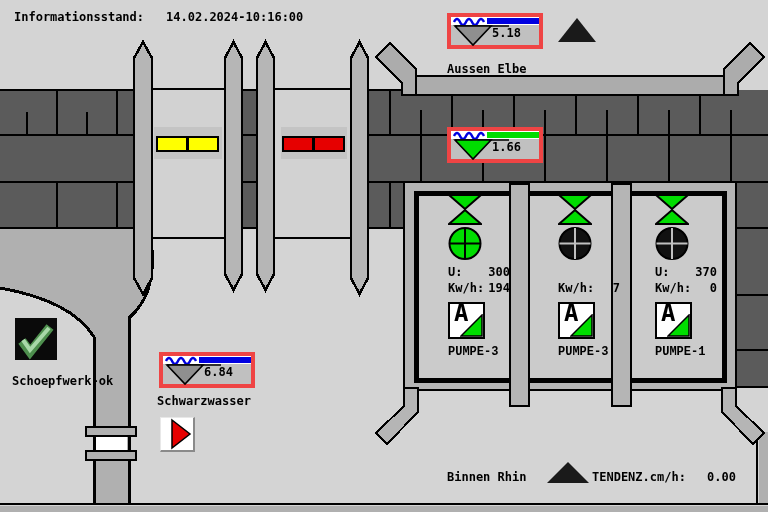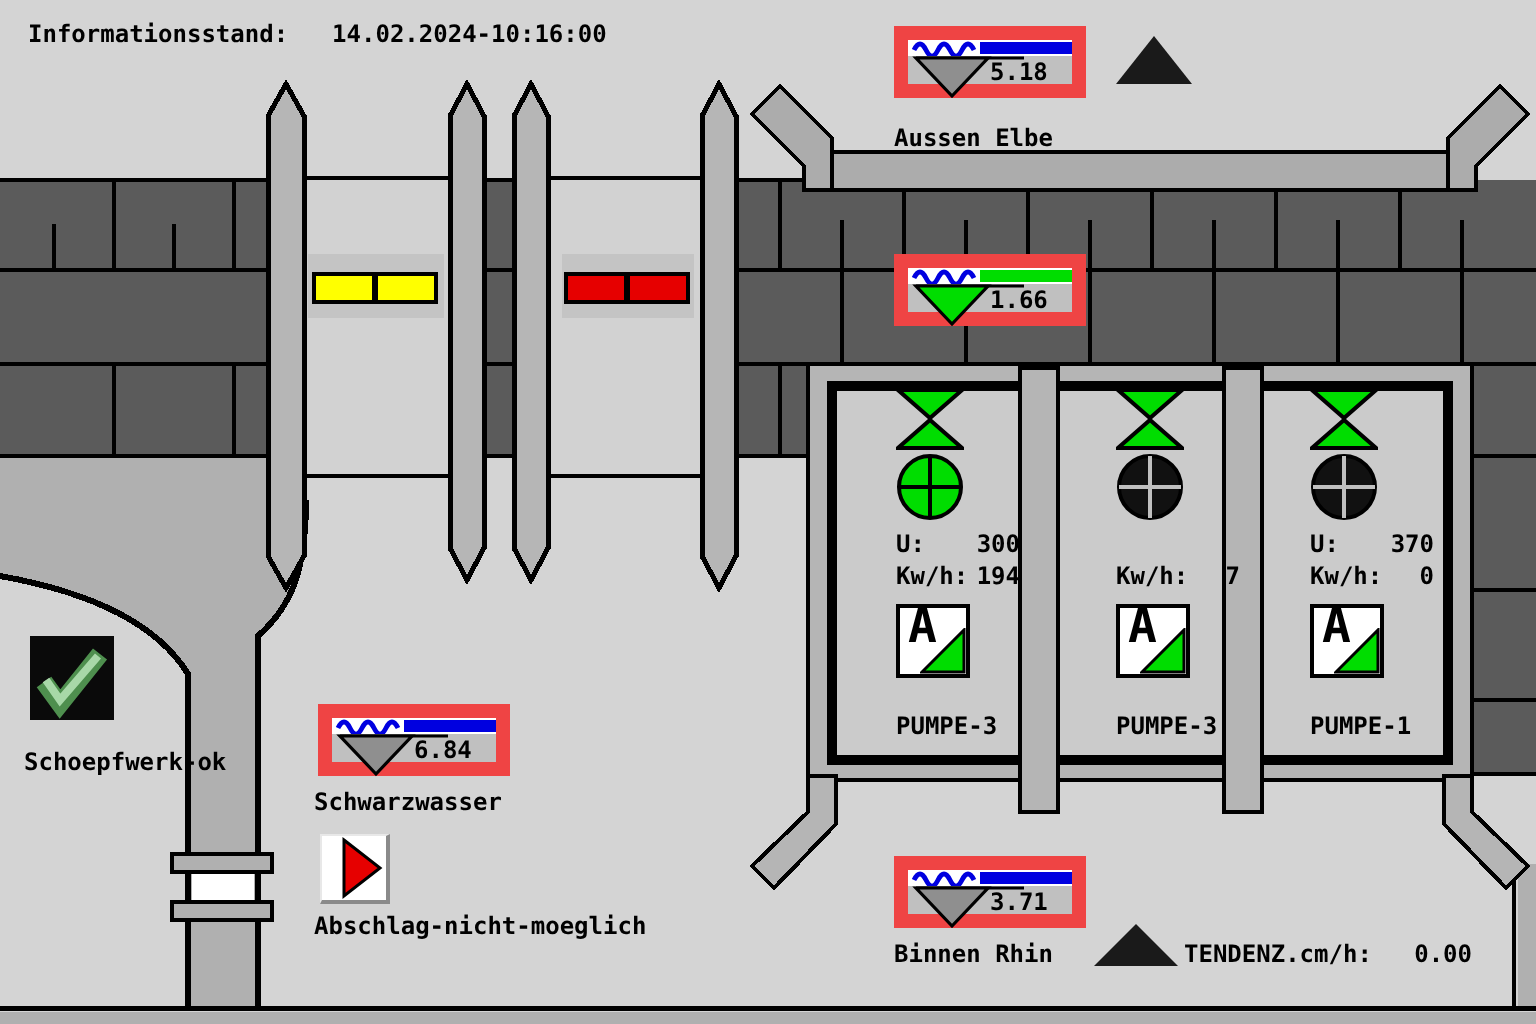--- a/index.html
+++ b/index.html
@@ -4,35 +4,35 @@
 <style>
   html,body{margin:0;padding:0;background:#888;}
   .screen{position:relative;width:768px;height:512px;background:#d4d4d4;overflow:hidden;
     font-family:"DejaVu Sans Mono",monospace;font-weight:bold;font-size:12px;color:#000;}
   .abs{position:absolute;}
   svg{display:block;}
   .struct{position:absolute;left:0;top:0;}
   
   .lbl{position:absolute;white-space:pre;line-height:15px;}
   
-  .gauge{position:absolute;width:96px;height:36px;background:#c0c0c0;border:7px solid #ef4444;box-sizing:border-box;padding-left:25px;}
+  .gauge{position:absolute;width:96px;height:36px;background:#c0c0c0;border:4px solid #ef4444;box-sizing:border-box;padding-left:25px;}
   .gtop{position:absolute;left:0;top:0;right:0;height:8px;background:#ffffff;}
   .wave{position:absolute;left:1px;top:0;}
   .acc-bar{position:absolute;left:36px;right:0;top:1px;height:6px;background:#0000e0;}
   .marker{position:absolute;left:2px;top:7px;}
   .gval{position:absolute;left:41px;top:9px;}
   
   .pump{position:absolute;top:194px;width:62px;}
   .pump .sym{display:block;}
   .prow{display:flex;justify-content:space-between;height:15px;margin-top:1px;}
   .prow.first{margin-top:4px;}
   .abox{position:relative;width:33px;height:33px;background:#fff;border:2px solid #000;box-sizing:content-box;margin-top:6px;}
   .aletter{position:absolute;left:4px;top:-5px;font-size:24px;}
   .atri{position:absolute;right:0;bottom:0;}
-  .pname{margin-top:17px;}
+  .pname{margin-top:6px;font-family:Liberation Mono, monospace;}
   
   .checkbox-icon{position:absolute;width:42px;height:42px;background:#0a0a0a;}
   .flagbox-icon{position:absolute;width:35px;height:35px;background:#ffffff;border-top:1px solid #e8e8e8;border-left:1px solid #e8e8e8;border-right:2px solid #8a8a8a;border-bottom:2px solid #8a8a8a;box-sizing:border-box;}
   .trow{position:absolute;display:flex;justify-content:space-between;align-items:center;}
 </style>
 </head>
 <body>
 
 <div class="screen">
 
@@ -251,35 +251,21 @@
     </svg>
     <span class="gval">6.84</span>
   </div>
   <div class="lbl" style="left:157px;top:394px;">Schwarzwasser</div>
 
   <div class="flagbox-icon" style="left:160px;top:417px;">
     <svg width="33" height="33">
         <polygon points="11,2 29,16 11,30" fill="#e60000" stroke="#000" stroke-width="1.5"></polygon>
       </svg>
   </div>
-  <div class="lbl" style="left:157px;top:456px;">Abschlag-nicht-moeglich</div>
-
-  <div class="gauge" style="left:447px;top:428px;">
-    <div class="gtop">
-      <svg class="wave" width="36" height="8">
-          <path d="M2,5 q3,-6 6,0 t6,0 t6,0 t6,0 t6,0" fill="none" stroke="#0000e0" stroke-width="2.4"></path>
-        </svg>
-      <div class="acc-bar" style="background: rgb(0, 0, 224);"></div>
-    </div>
-    <svg class="marker" width="58" height="23">
-      <line x1="2" y1="2" x2="56" y2="2" stroke="#000" stroke-width="1.6"></line>
-      <polygon class="acc-tri" points="2,2 38,2 20,21" fill="#8f8f8f" stroke="#000" stroke-width="1.6"></polygon>
-    </svg>
-    <span class="gval">3.71</span>
-  </div>
+
   <div class="lbl" style="left:447px;top:470px;">Binnen Rhin</div>
   <svg class="abs" style="left:545px;top:460px;" width="46" height="25">
       <polygon points="23,2 44,23 2,23" fill="#1a1a1a"></polygon>
     </svg>
   <div class="trow" style="left:592px;top:470px;width:144px;">
     <span>TENDENZ.cm/h:</span>
     <span>0.00</span>
   </div>
 
 </div>

